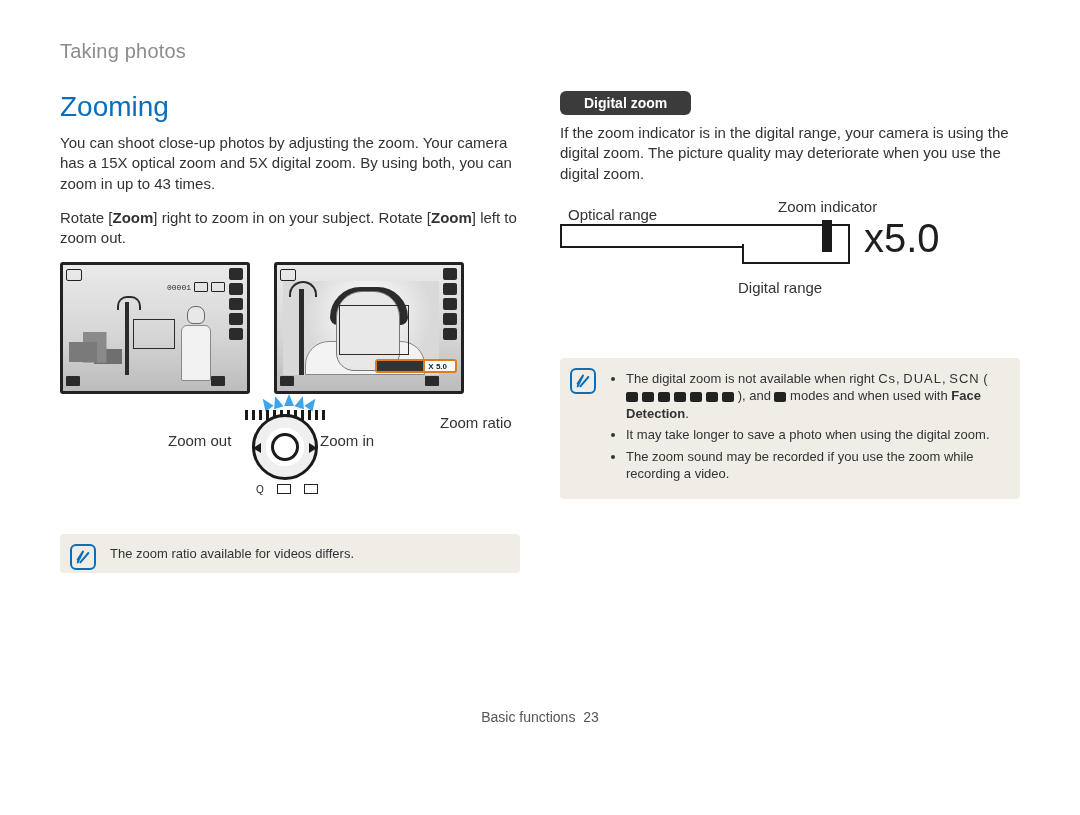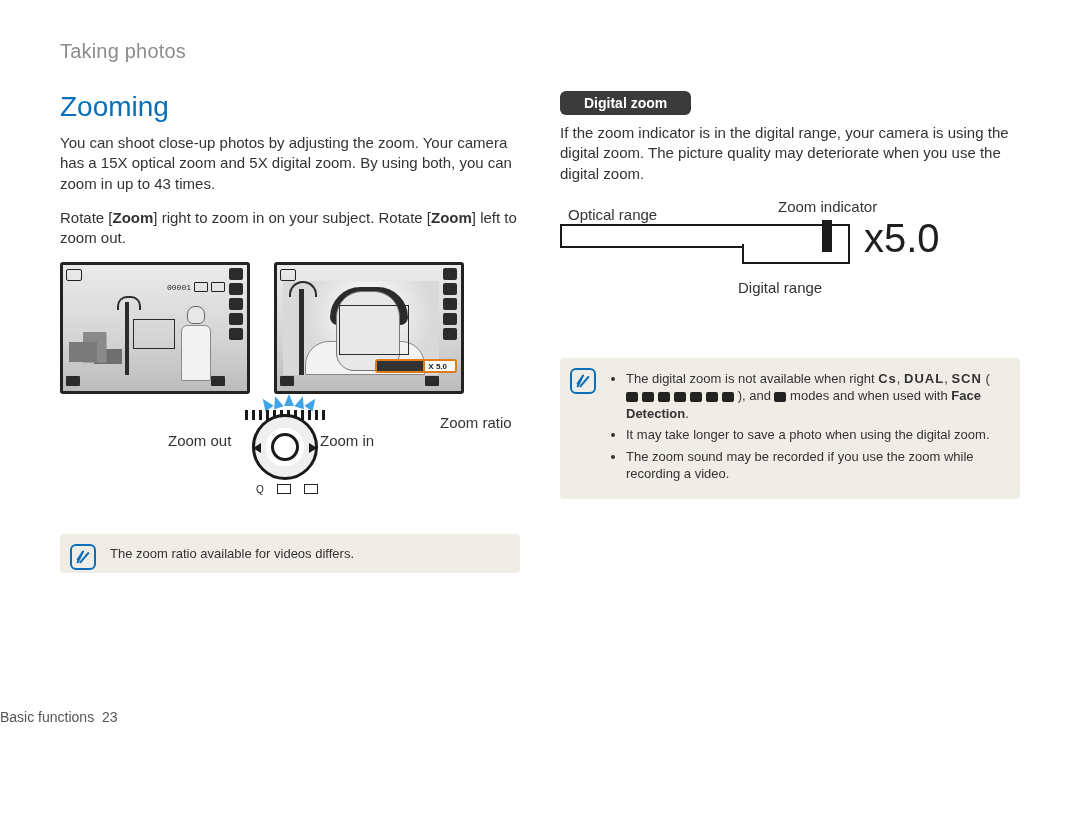--- a/index.html
+++ b/index.html
@@ -121,21 +121,21 @@
   
   .note {
     margin-top: 24px; background:#efede6; border-radius:4px; padding:12px 14px 12px 50px; position:relative; font-size:13px; color:#333;
   }
   .note .note-icon {
     position:absolute; left:10px; top:10px; width:26px; height:26px; border:2.5px solid #0a6fb8; border-radius:6px; display:flex; align-items:center; justify-content:center;
   }
   .note .note-icon svg { width:16px; height:16px; }
   .note ul { list-style: disc; padding-left: 16px; }
   .note ul li { margin-bottom:4px; line-height:1.35; }
-  .note .mode-icons { font-weight:700; letter-spacing:1px; }
+  .note .mode-icons { font-weight:400; letter-spacing:1px; }
 
   
   .pill {
     display:inline-block; background:#3b3b3b; color:#fff; font-size:14px; font-weight:700;
     padding:4px 24px; border-radius:6px; margin-bottom:8px;
   }
   .zoom-diagram { position:relative; margin-top:12px; height:120px; }
   .zoom-diagram .lab { position:absolute; font-size:15px; color:#333; }
   .zoom-diagram .lab.opt { left:8px; top:8px;text-align:right; }
   .zoom-diagram .lab.ind { left:218px; top:0; }
@@ -147,21 +147,21 @@
     position:absolute; left:182px; top:46px; width:108px; height:20px; border:2px solid #1a1a1a; border-top:none; background:#fff;
   }
   .zoom-diagram .indicator {
     position:absolute; left:262px; top:22px; width:10px; height:32px; background:#1a1a1a;
   }
   .zoom-diagram .x5 {
     position:absolute; left:304px; top:18px; font-size:40px; font-weight:400; color:#1e1e1e; font-family: Arial, sans-serif;
   }
 
   .footer {
-    position:absolute; left:0; right:0; bottom:24px; font-size:14px; color:#555;
+    position:absolute; left:0; right:0; bottom:24px; text-align:center; font-size:14px; color:#555;
   }
 
   .mode-glyphs { display:inline-flex; gap:4px; align-items:center; vertical-align:middle; }
   .mode-glyphs i { width:12px; height:10px; background:#222; display:inline-block; border-radius:2px; }
 </style>
 </head>
 <body>
 
 <div class="page">
   <div class="breadcrumb">Taking photos</div>

